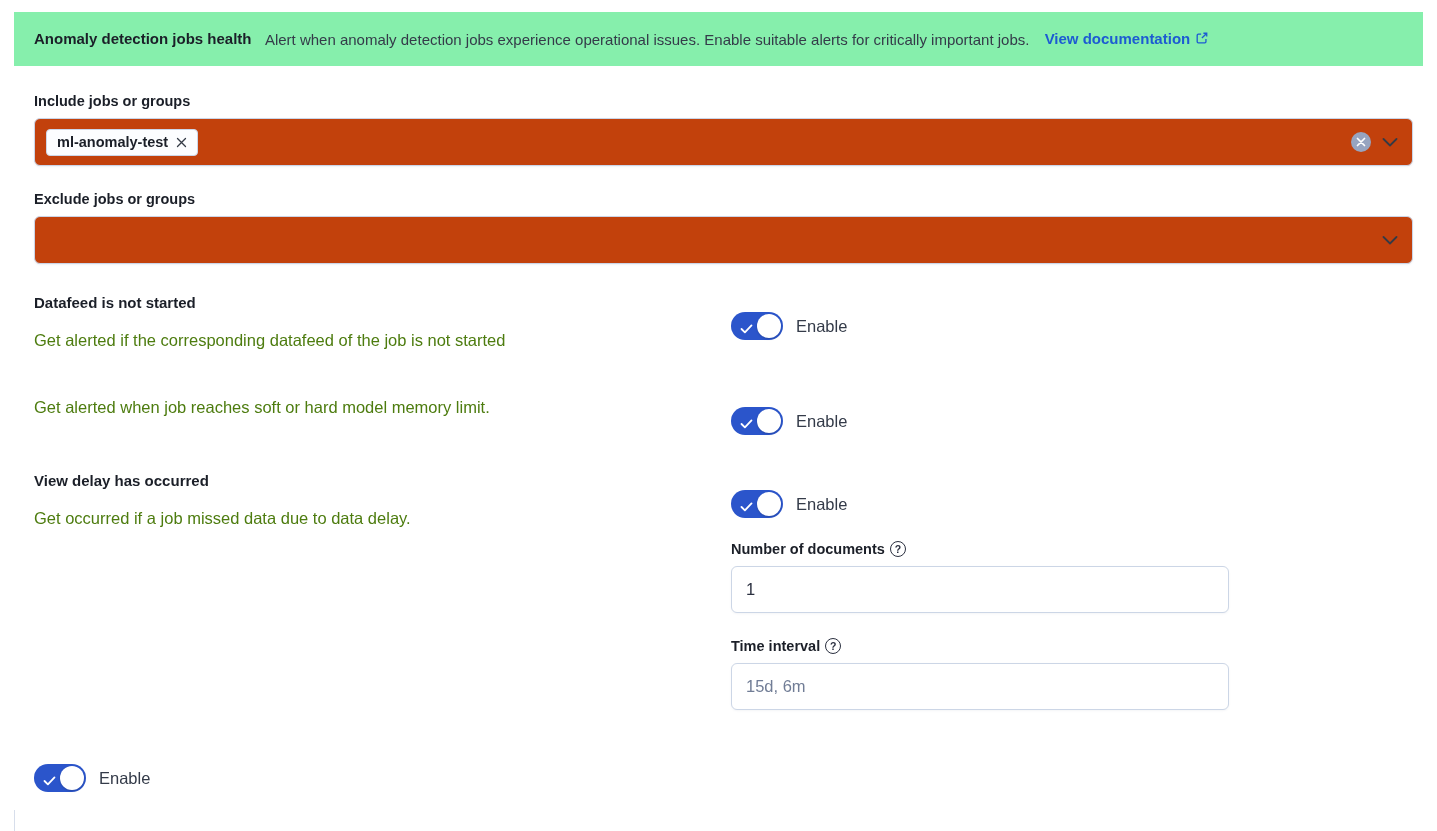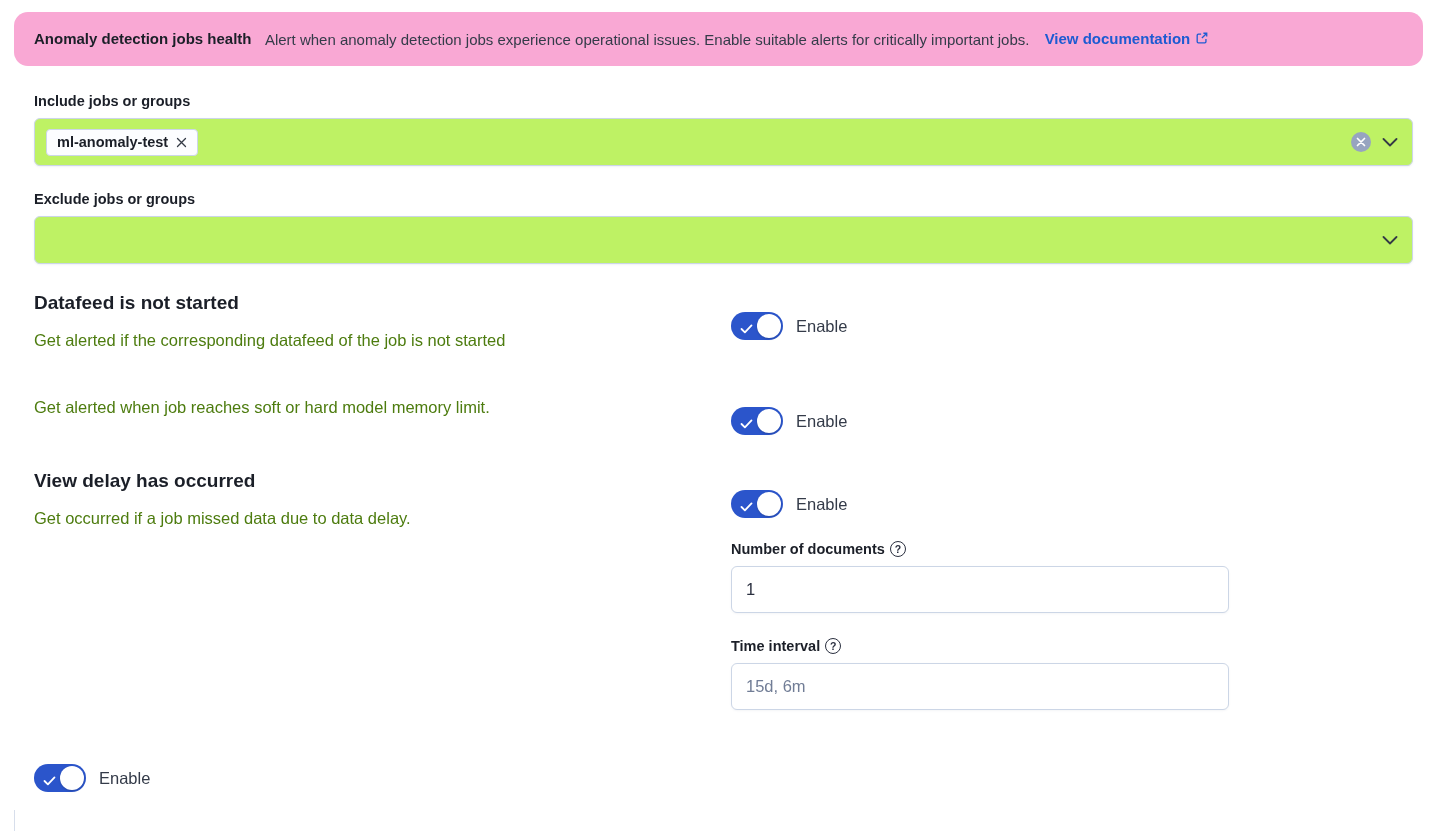--- a/index.html
+++ b/index.html
@@ -15,22 +15,22 @@
     height: 831px;
     background: #ffffff;
     overflow: hidden;
   }
 
   
   .banner {
     margin: 12px 14px 0;
     height: 54px;
     padding: 15px 20px;
-    background: #f9a8d4;
-    border-radius: 14px;
+    background: #86efac;
+    border-radius: 0;
     font-size: 15px;
     line-height: 24px;
     color: #343b49;
     white-space: nowrap;
     overflow: hidden;
     display: flex;
     align-items: center;
   }
   .banner-title { font-weight: 700; color: #1b1f28; margin-right: 10px; }
   .banner-link {
@@ -52,21 +52,21 @@
     font-size: 14.5px;
     font-weight: 700;
     color: #1b1f28;
     line-height: 18px;
     display: flex;
     align-items: center;
   }
   .combo {
     margin-top: 8px;
     height: 48px;
-    background: #bef264;
+    background: #c2410c;
     border: 1px solid #cbd5e8;
     border-radius: 6px;
     box-shadow: 0 1px 2px rgba(112, 126, 155, 0.10);
     display: flex;
     align-items: center;
     padding: 0 14px 0 11px;
   }
   .pill {
     display: inline-flex;
     align-items: center;
@@ -98,21 +98,21 @@
     background: none; border: none; padding: 0;
     display: inline-flex; align-items: center; cursor: pointer;
   }
 
   
   .section { display: flex; margin-top: 32px; }
   .section.first { margin-top: 25px; }
   .section-left { width: 697px; flex: none; padding-right: 30px; }
   .section-title {
     margin: 0;
-    font-size: 19px;
+    font-size: 15px;
     font-weight: 700;
     line-height: 28px;
     color: #1b1f28;
   }
   .section-desc {
     margin: 11px 0 0;
     font-size: 16.5px;
     line-height: 24px;
     color: #4d7c0f;
   }

